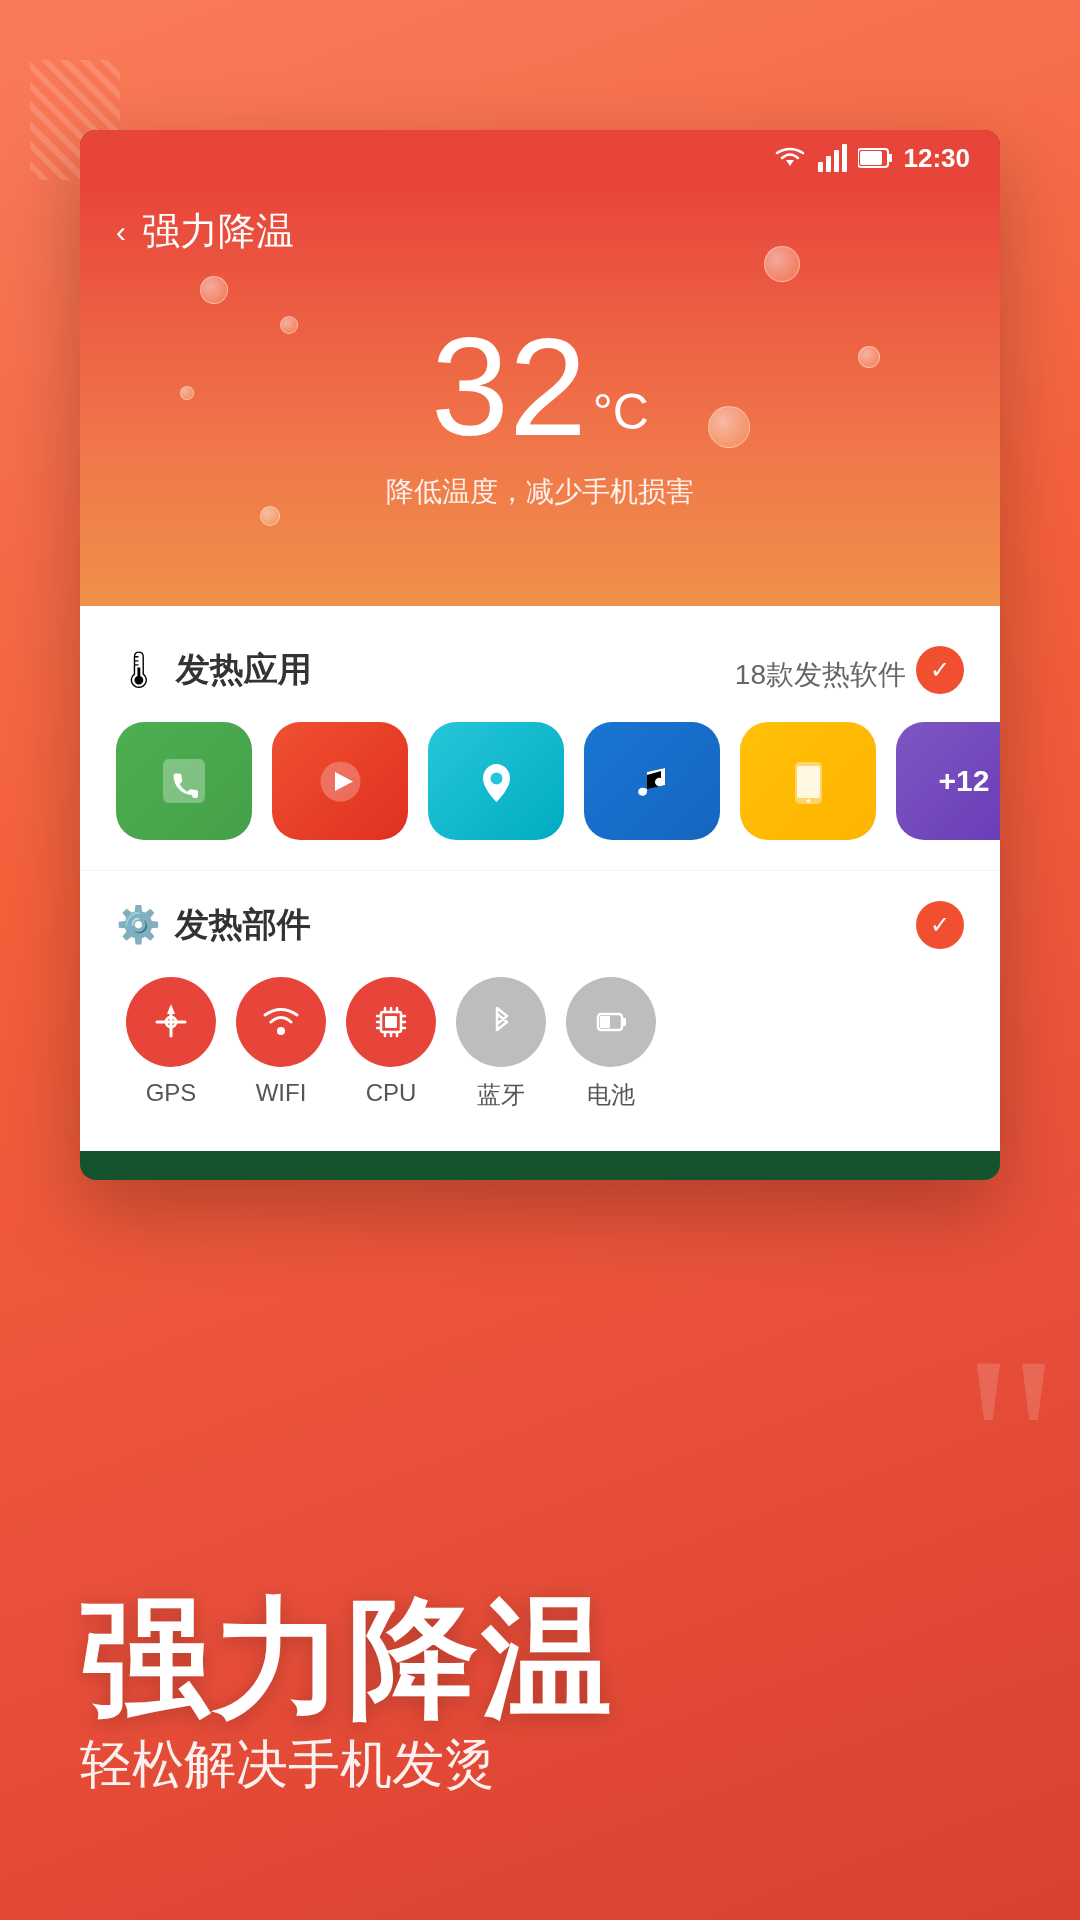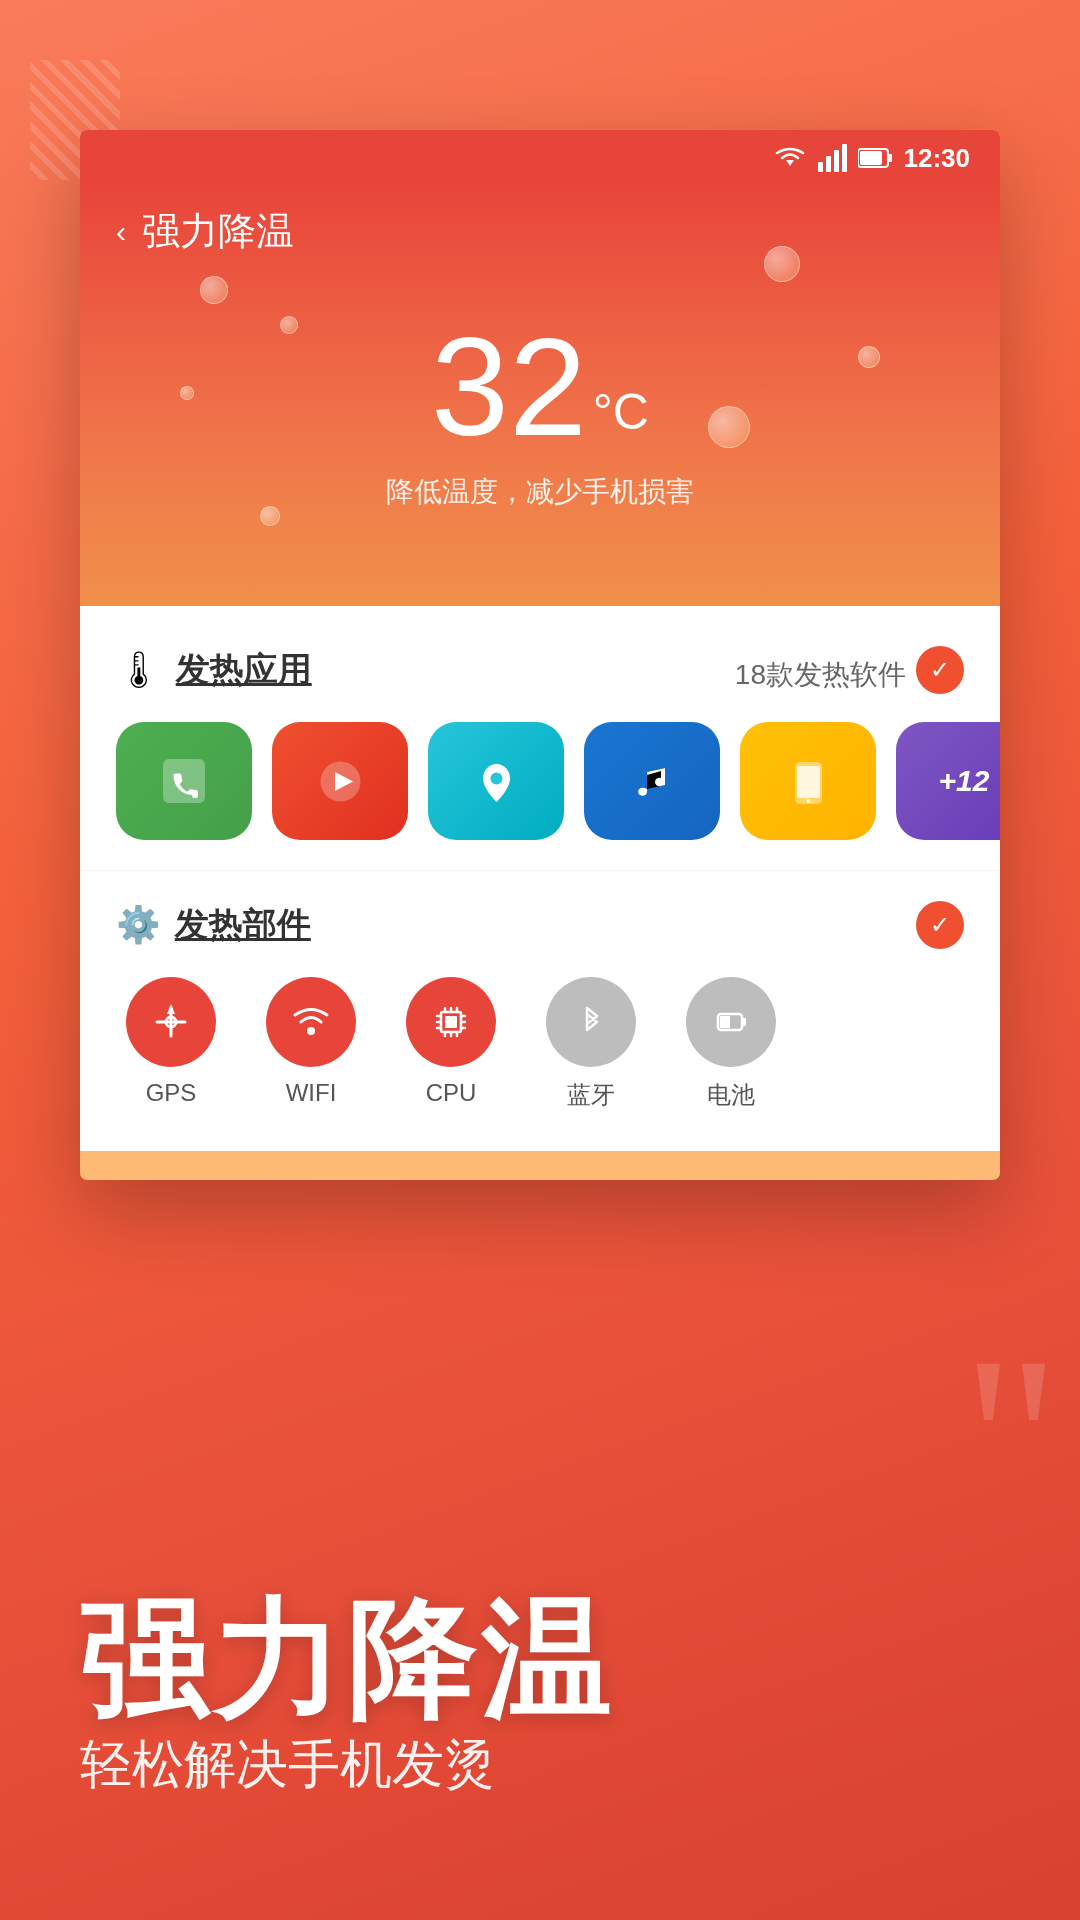--- a/index.html
+++ b/index.html
@@ -46,22 +46,22 @@
       line-height: 1;
     }
 
     
     .phone-mockup {
       position: absolute;
       top: 130px;
       left: 80px;
       width: 920px;
       height: 1050px;
-      background: #fdba74;
-      border-radius: 7px;
+      background: #14532d;
+      border-radius: 16px;
       overflow: hidden;
       box-shadow: 0 30px 80px rgba(0,0,0,0.25);
     }
 
     
     .phone-statusbar {
       background: #e8453a;
       height: 56px;
       display: flex;
       align-items: center;
@@ -173,21 +173,20 @@
     }
 
     .section-icon {
       font-size: 36px;
     }
 
     .section-title {
       font-size: 34px;
       font-weight: 600;
       color: #333;
-      text-decoration: underline;
     }
 
     .section-right {
       display: flex;
       align-items: flex-end;
       gap: 10px;
     }
 
     .section-count {
       font-size: 28px;
@@ -212,21 +211,20 @@
       gap: 20px;
       align-items: center;
     }
 
     .app-icon-wrap {
       width: 136px;
       height: 118px;
       border-radius: 28px;
       overflow: hidden;
       flex-shrink: 0;
-      font-style: italic;
     }
 
     .app-phone {
       background: linear-gradient(135deg, #4CAF50, #45a049);
       width: 100%; height: 100%;
       display: flex; align-items: center; justify-content: center;
       color: white; font-size: 56px;
     }
 
     .app-video {
@@ -267,21 +265,20 @@
 
     
     .components-section {
       background: white;
       padding: 30px 36px 40px;
       border-top: 1px solid #f5f5f5;
     }
 
     .components-grid {
       display: flex;
-      gap: 30px;
       margin-top: 28px;
       align-items: flex-start;
     }
 
     .component-item {
       display: flex;
       flex-direction: column;
       align-items: center;
       gap: 12px;
       width: 110px;

